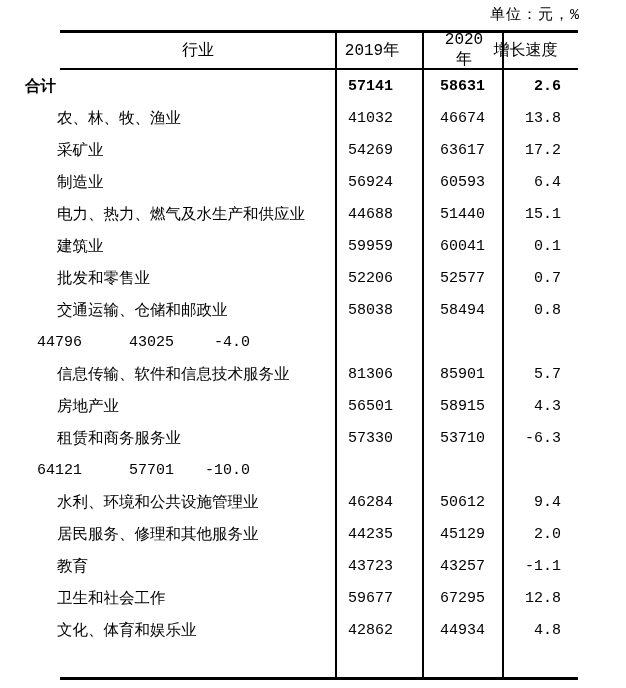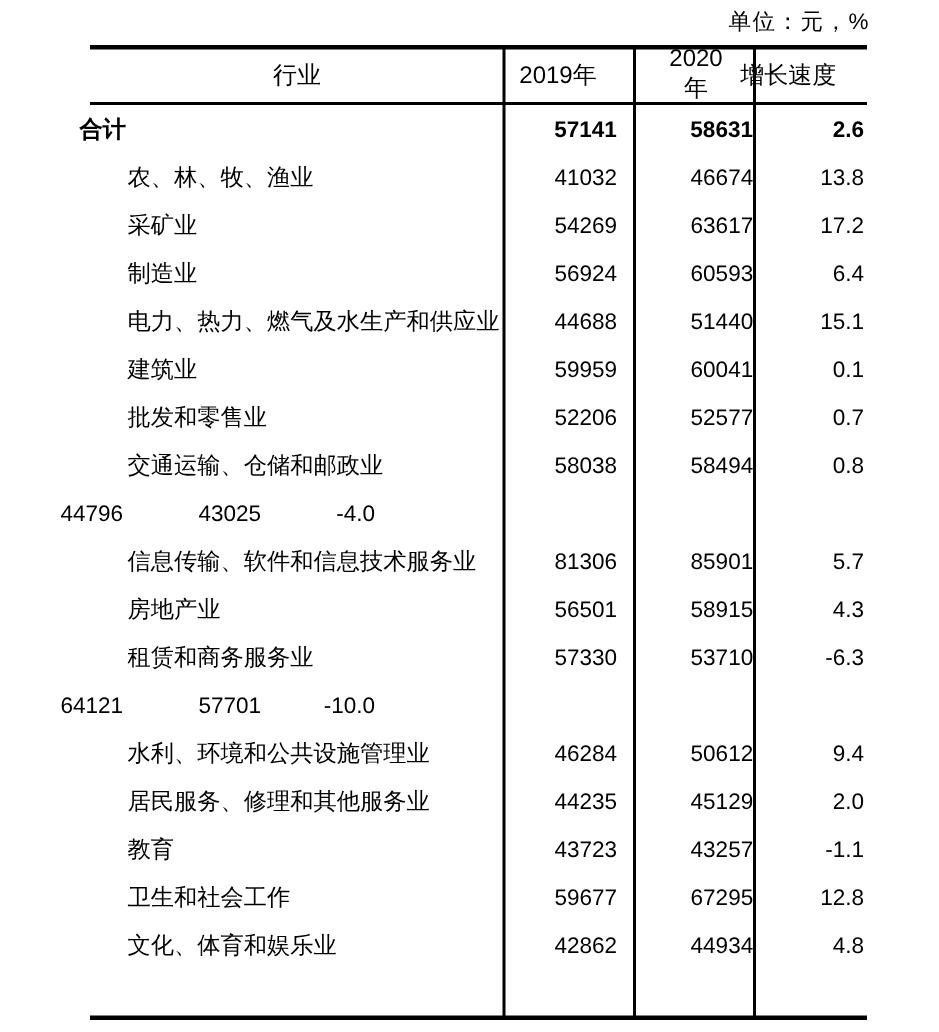--- a/index.html
+++ b/index.html
@@ -1,18 +1,18 @@
 <!DOCTYPE html>
 <html><head>
 <meta charset="utf-8">
 <style>
   html,body { margin:0; padding:0; background:#fff; }
   .page {
     position:relative; width:626px; height:688px; background:#ffffff;
-    font-family:Liberation Sans, sans-serif; color:#000;
+    font-family:Liberation Mono, monospace; color:#000;
     overflow:hidden;
   }
   .unit-label {
     position:absolute; top:5px; left:0; width:580px;
     text-align:right; font-size:15px; letter-spacing:1px;
   }
   .line { position:absolute; background:#000; }
   .top-border    { left:60px; top:30px;  width:518px; height:3px; }
   .header-sep    { left:60px; top:68px;  width:518px; height:2px; }
   .bottom-border { left:60px; top:677px; width:518px; height:3px; }
@@ -29,21 +29,21 @@
   .c4 { width:75px;  box-sizing:border-box; }
   .header-row .hc { text-align:center; }
   .header-row .c1 { padding-left:35px; }
 
   .rows {
     position:absolute; top:70px; left:25px; width:553px;
   }
   .row {
     display:flex; align-items:center; height:32px; font-size:15.5px;
   }
-  .row .c1 { padding-left:32px; white-space:nowrap;margin-left:28px; }
+  .row .c1 { padding-left:32px; white-space:nowrap; }
   .row .num { text-align:right; font-size:15px; }
   .row .c2.num { padding-right:15px; }
   .row .c3.num { padding-right:3px; }
   .row .c4.num { padding-right:2px; }
   .row.total { font-weight:bold; }
   .row.total .c1 { padding-left:0; }
 </style>
 </head>
 <body>
 

